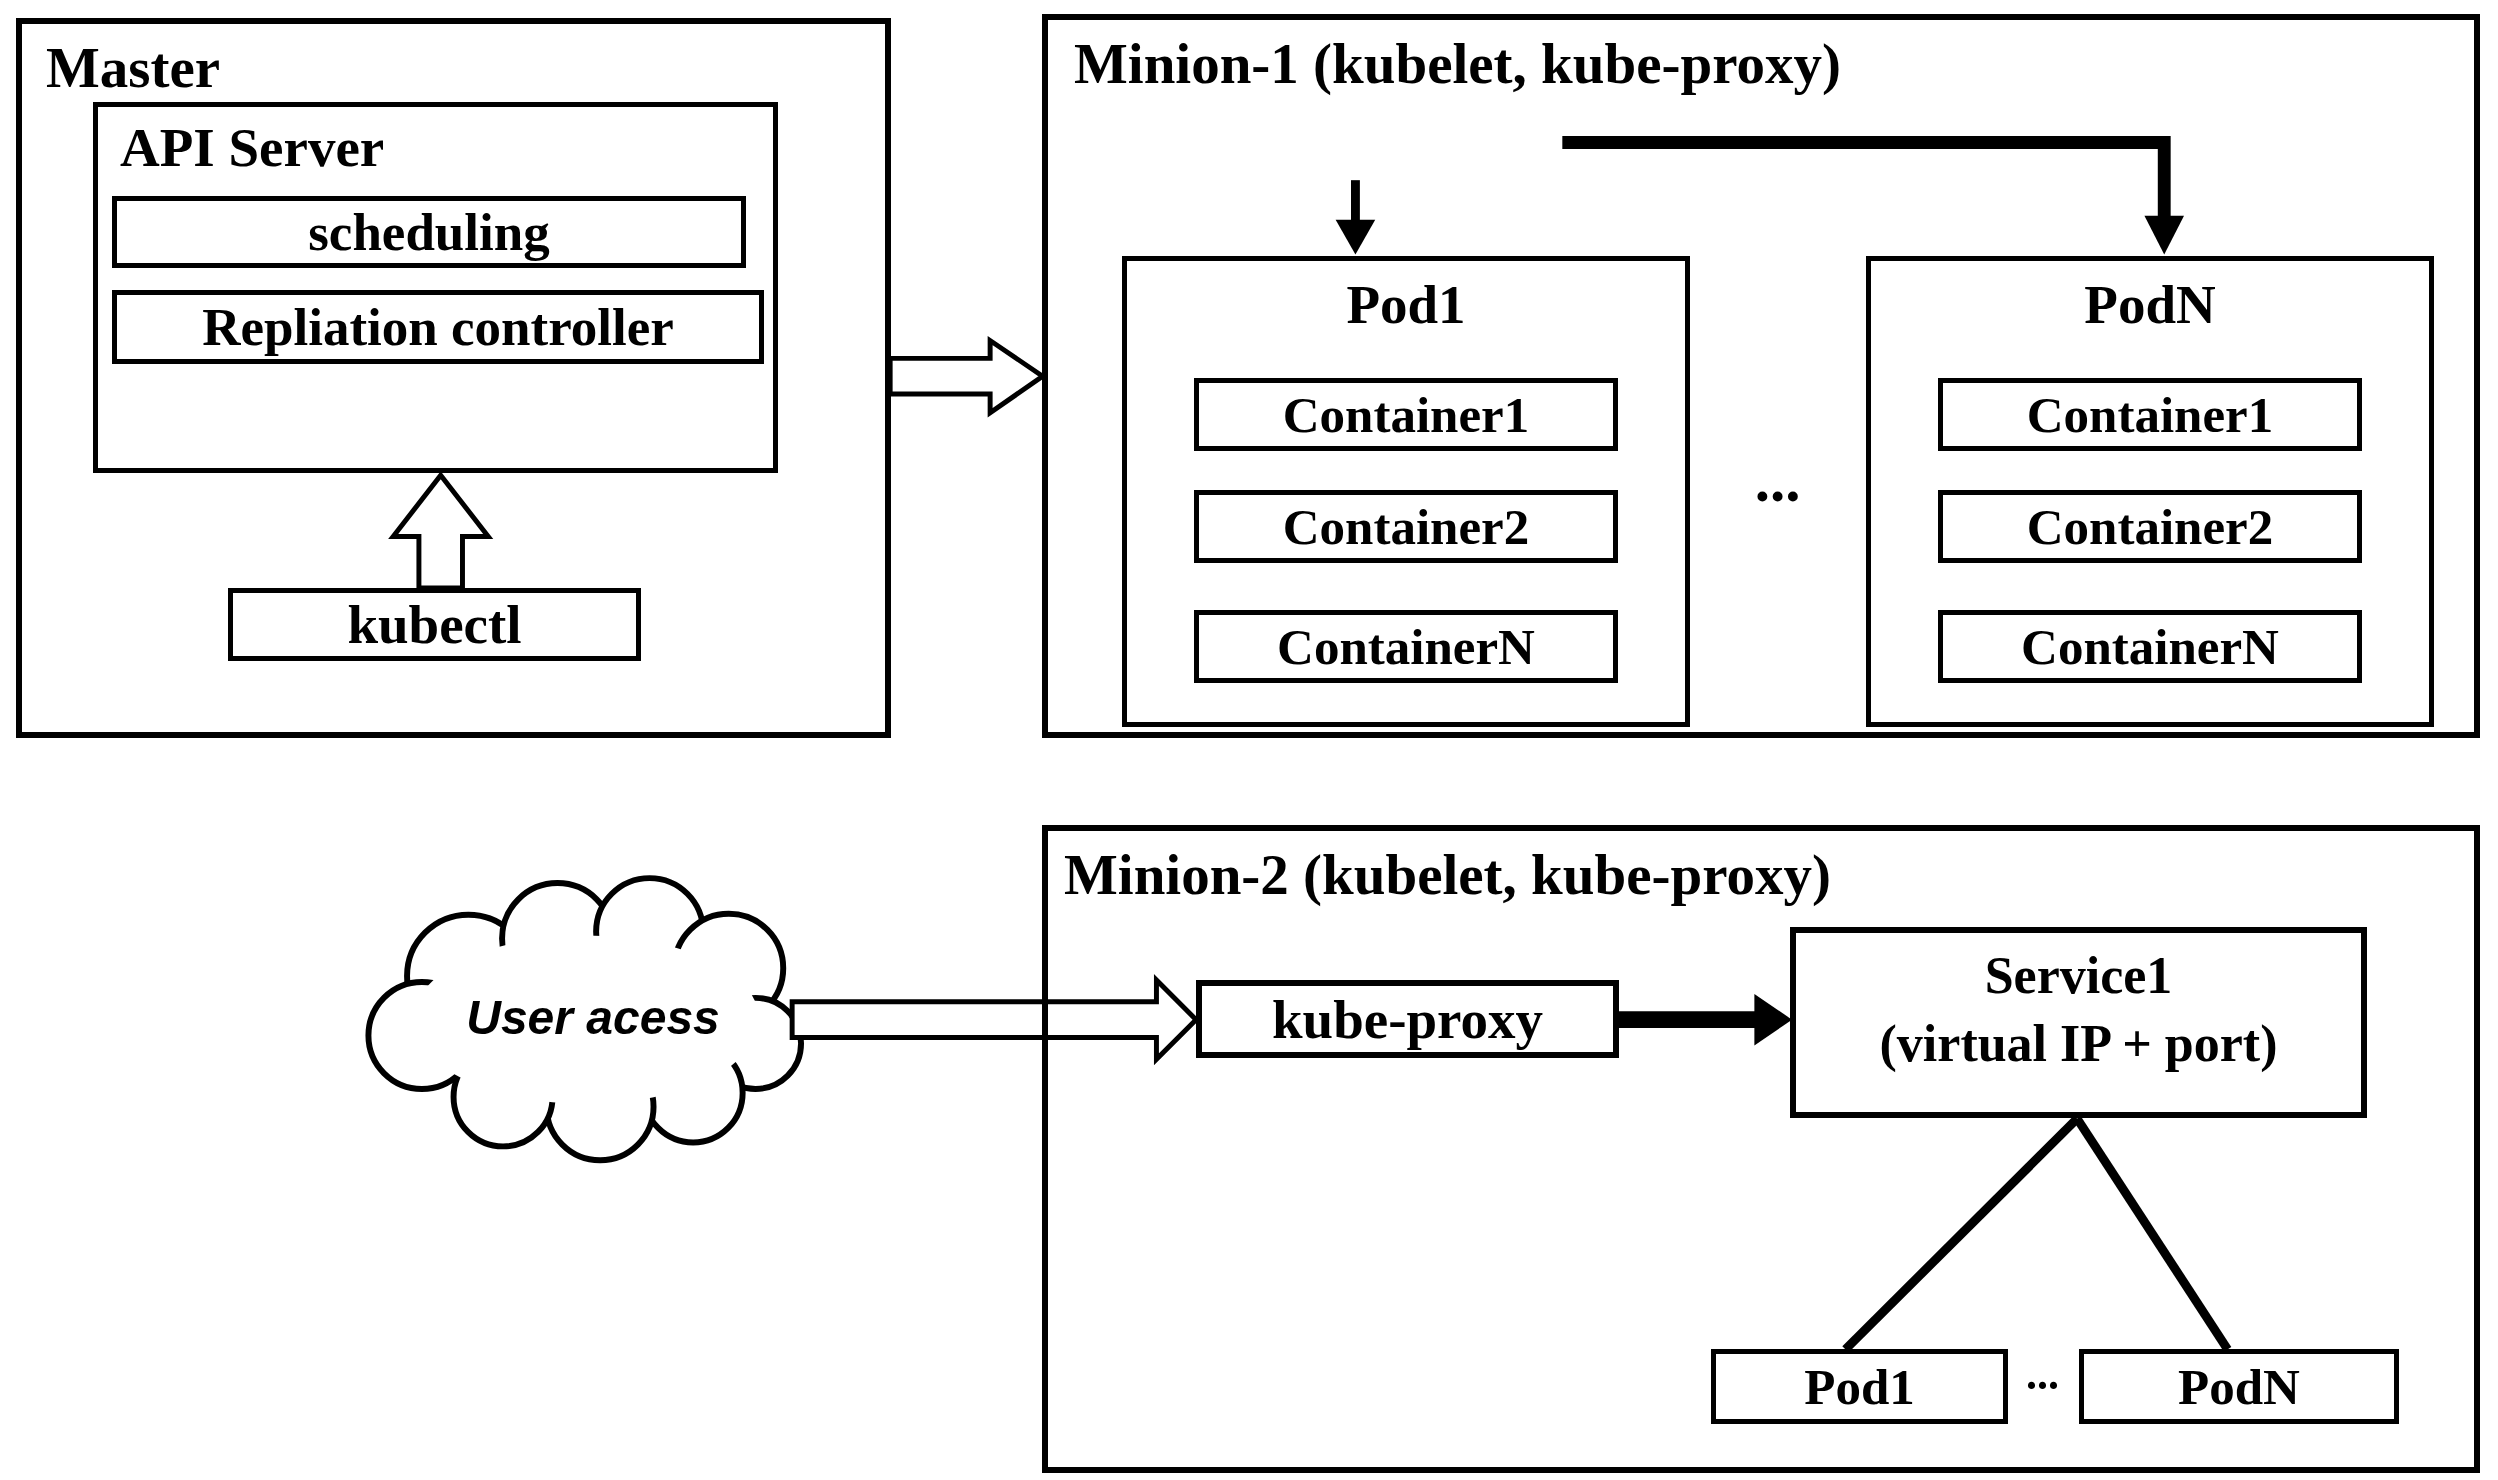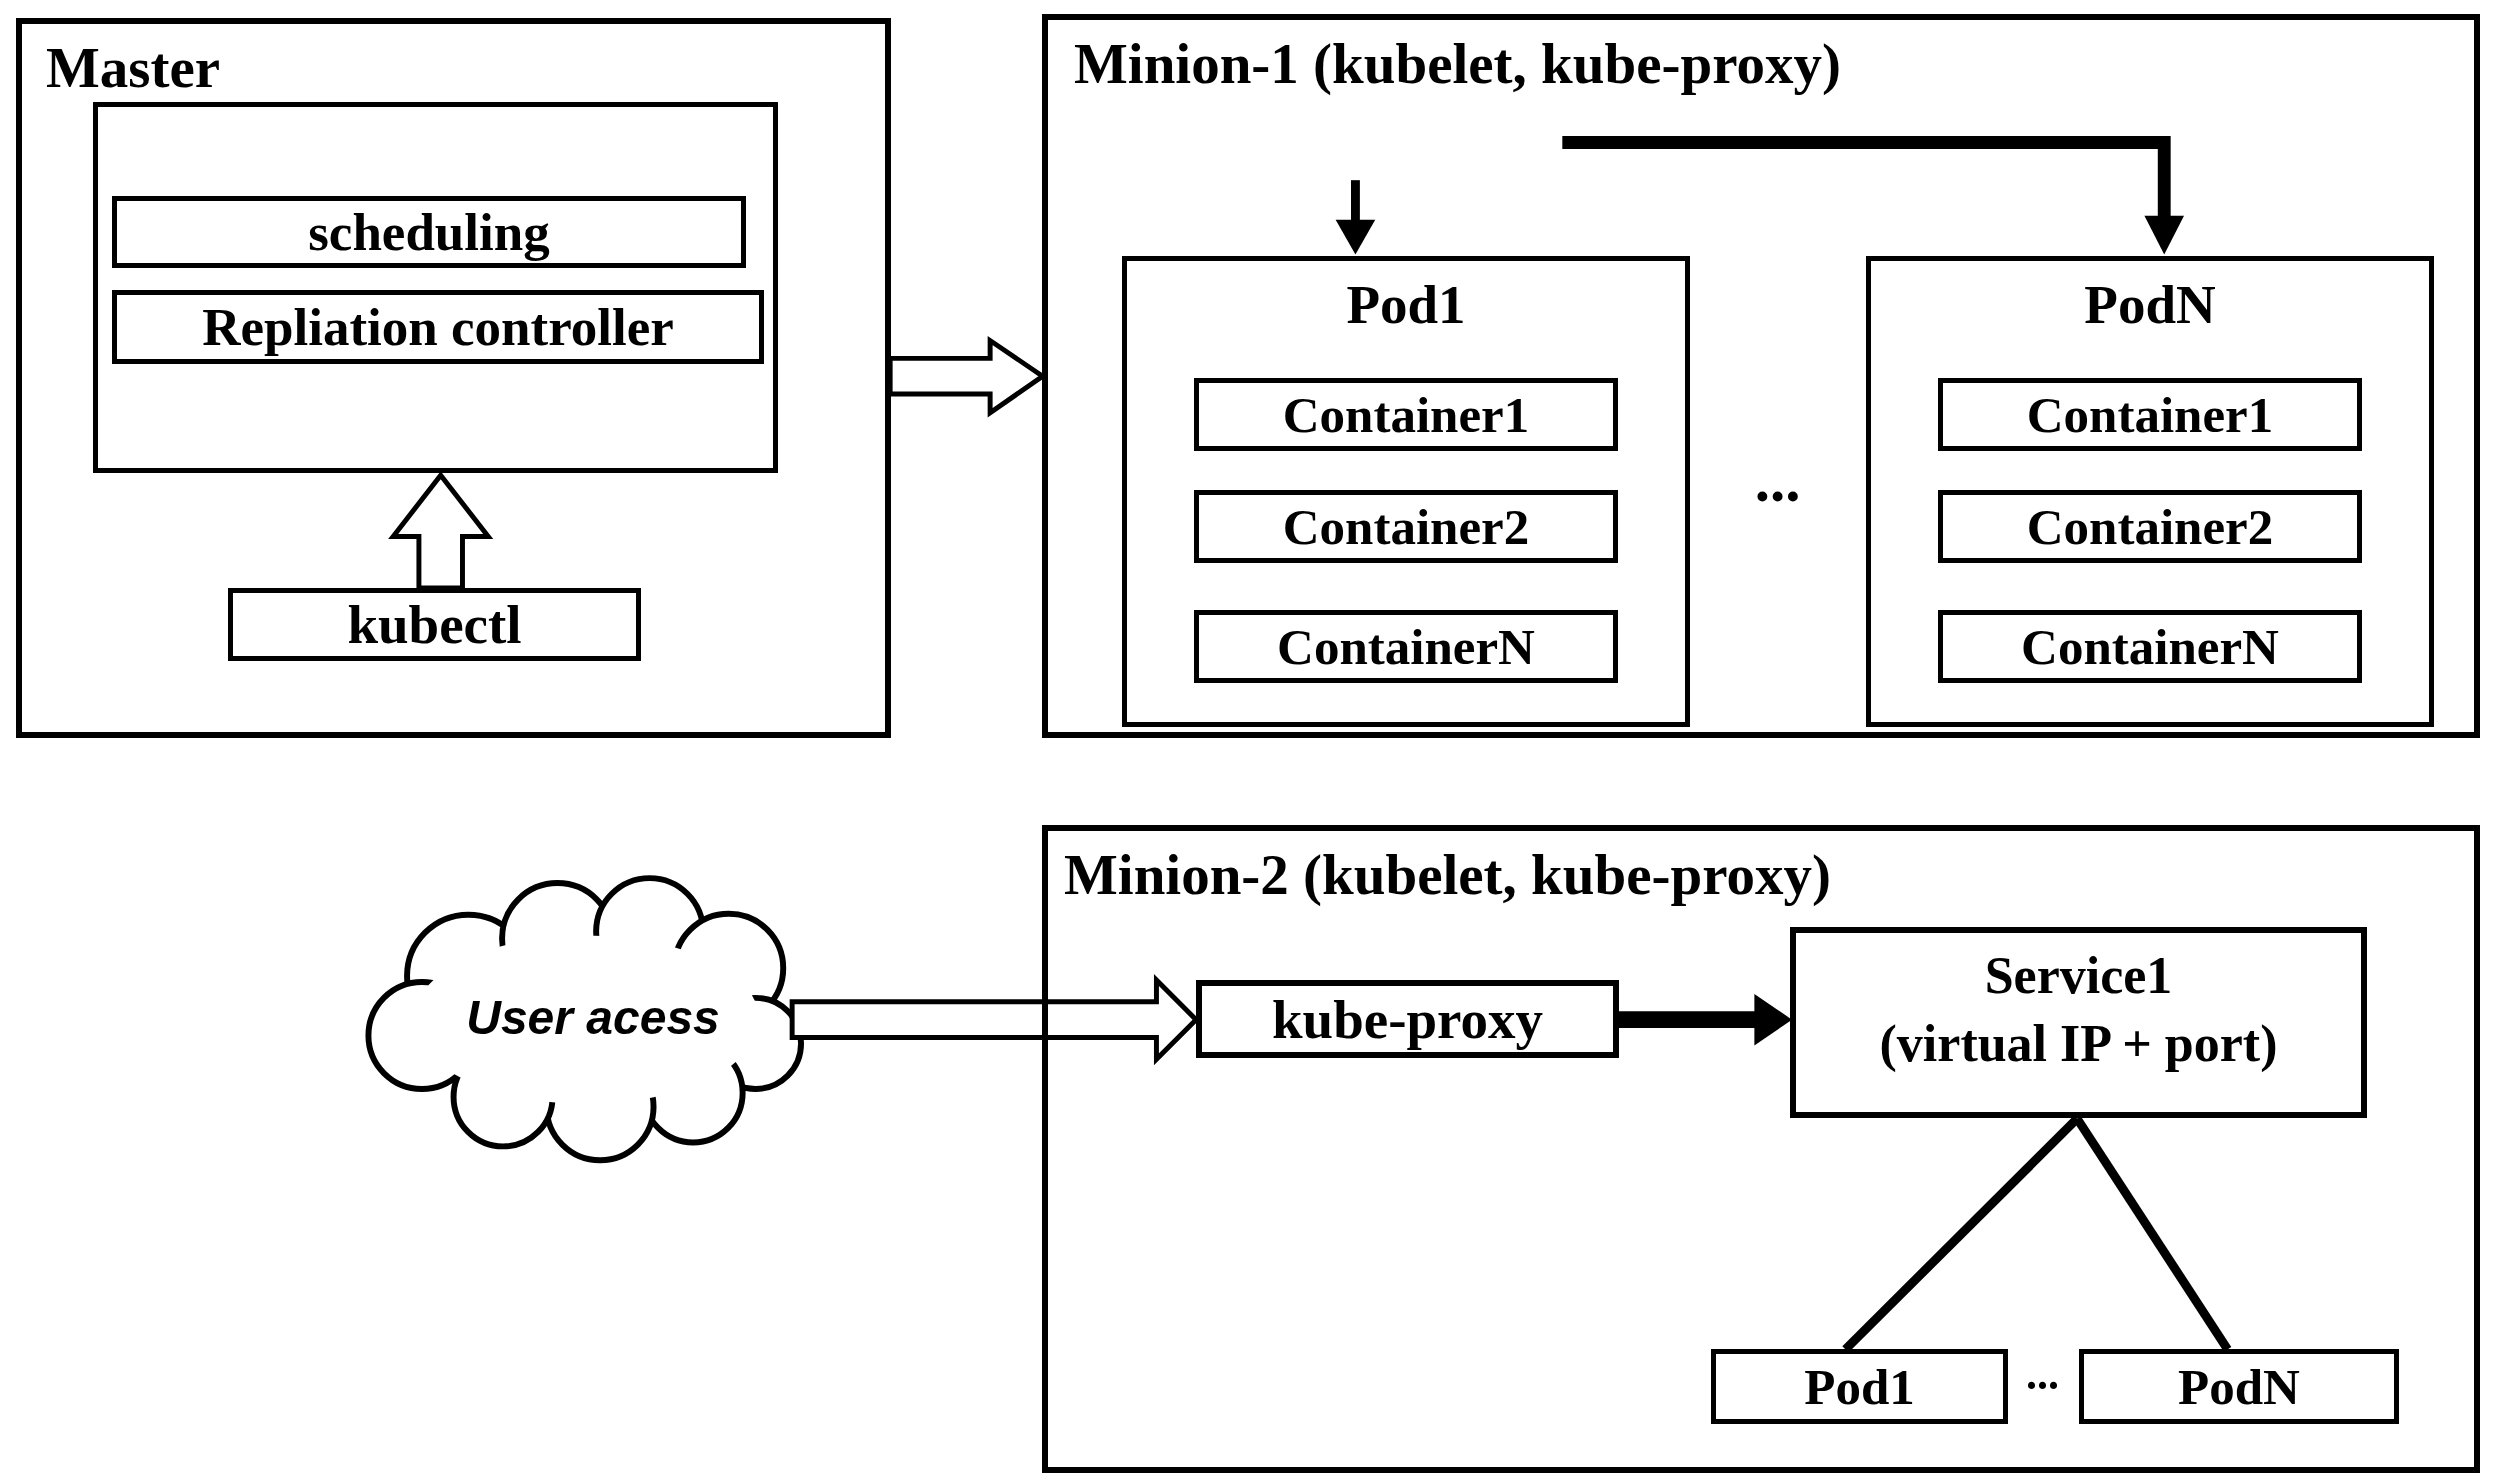--- a/index.html
+++ b/index.html
@@ -90,20 +90,21 @@
     <g>
       <line x1="2098" y1="1130" x2="1864" y2="1363" stroke="#000000" stroke-width="9"></line>
       <line x1="2098" y1="1130" x2="2250" y2="1363" stroke="#000000" stroke-width="9"></line>
     </g>
   </svg>
 
   <div class="box outer" style="left:16px;top:18px;width:875px;height:720px;">
     <div class="section-title" style="left:24px;top:14px;">Master</div>
 
     <div class="box" style="left:71px;top:78px;width:685px;height:371px;">
+      <div class="section-title" style="left:22px;top:12px;font-size:55px;">API Server</div>
 
       <div class="box label-box fs54" style="left:14px;top:89px;width:634px;height:72px;">scheduling</div>
 
       <div class="box label-box fs54" style="left:14px;top:183px;width:652px;height:74px;">Repliation controller</div>
     </div>
 
     <div class="box label-box fs56" style="left:206px;top:564px;width:413px;height:73px;">kubectl</div>
   </div>
 
   <div class="box outer" style="left:1042px;top:14px;width:1438px;height:724px;">

